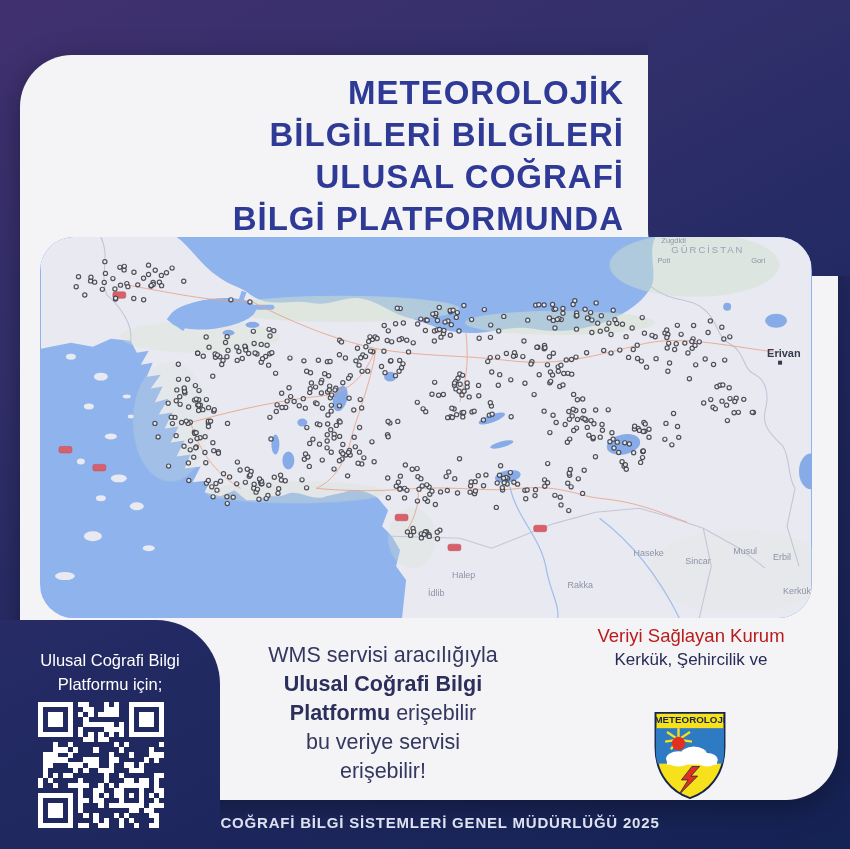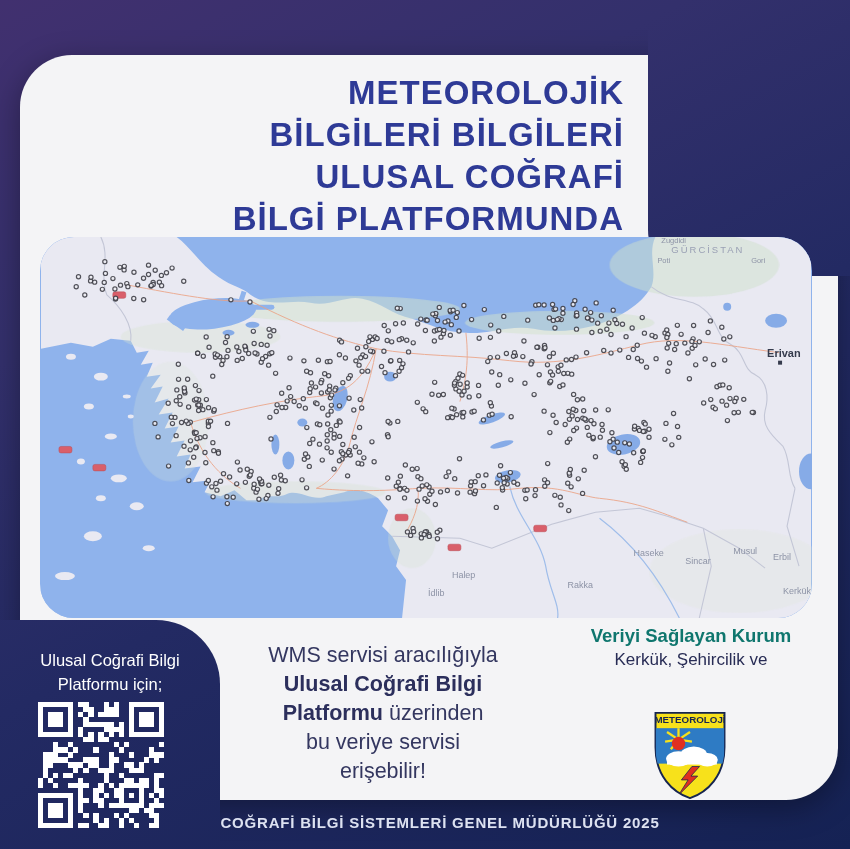--- a/index.html
+++ b/index.html
@@ -38,21 +38,21 @@
   }
   .wms{
     position:absolute;left:224px;top:641px;width:318px;
     text-align:center;color:#343760;font-size:21.5px;line-height:29px;font-weight:400;
   }
   .wms b{color:#2c2f5c;font-weight:700;}
   .provider{
     position:absolute;left:545px;top:625px;width:292px;
     text-align:center;color:#282c55;font-size:17px;line-height:22px;
   }
-  .provider .head{font-weight:700;font-size:18.5px;margin-bottom:2px;color:#0f766e;}
+  .provider .head{font-weight:400;font-size:18.5px;margin-bottom:2px;color:#b91c1c;}
   .met-logo{position:absolute;left:651px;top:709px;width:78px;height:92px;}
   .qr-label{
     position:absolute;left:8px;top:648px;width:204px;
     text-align:center;color:#fff;font-size:16.5px;line-height:24px;font-weight:500;
   }
   .qr-box{position:absolute;left:38px;top:702px;width:126px;height:126px;}
   .footer{
     position:absolute;left:0;top:814px;width:850px;text-align:center;
     color:#dde2f1;font-size:15px;letter-spacing:.8px;font-weight:700;
     transform:translateX(15px);
@@ -1191,21 +1191,21 @@
     <rect x="13" y="24" width="1.02" height="1.02" fill="#ffffff"></rect>
     <rect x="16" y="24" width="1.02" height="1.02" fill="#ffffff"></rect>
     <rect x="19" y="24" width="1.02" height="1.02" fill="#ffffff"></rect>
     <rect x="22" y="24" width="1.02" height="1.02" fill="#ffffff"></rect>
     <rect x="23" y="24" width="1.02" height="1.02" fill="#ffffff"></rect>
   </svg>
 
 <div class="wms">
   <div><span>WMS servisi aracılığıyla</span></div>
   <div><b>Ulusal Coğrafi Bilgi</b></div>
-  <div><b>Platformu</b><span> üzerinden</span></div>
+  <div><b>Platformu</b><span> erişebilir</span></div>
   <div><span>bu veriye servisi</span></div>
   <div><span>erişebilir!</span></div>
 </div>
 
 <div class="provider">
   <div class="head">Veriyi Sağlayan Kurum</div>
   <div>Kerkük, Şehircilik ve</div>
 </div>
 
 <svg class="met-logo" viewBox="0 0 80 96">

